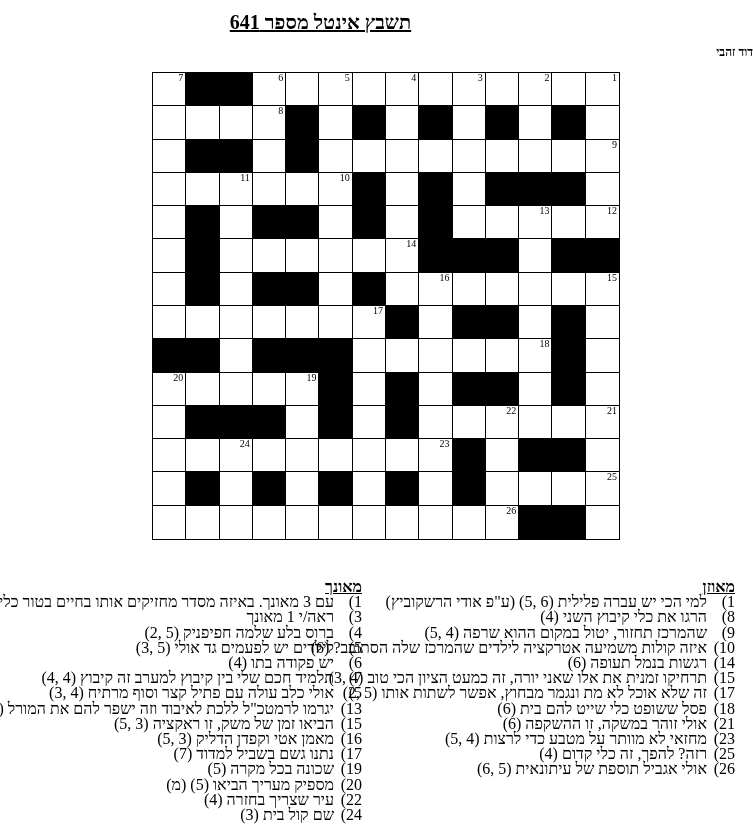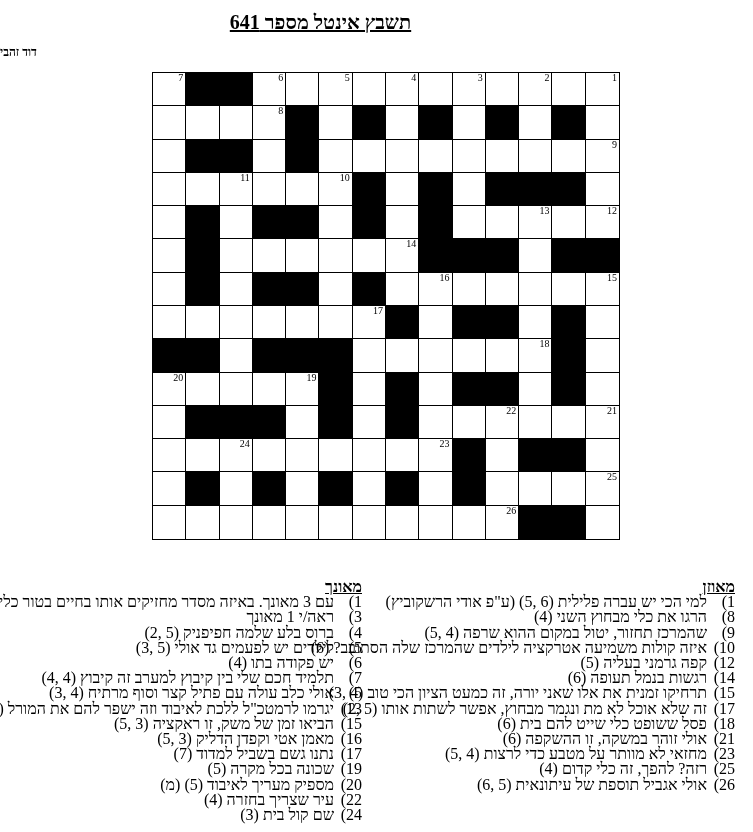--- a/index.html
+++ b/index.html
@@ -6,21 +6,21 @@
   body{
     width:753px;height:832px;background:#ffffff;color:#000;
     position:relative;overflow:hidden;
     font-family:"Liberation Serif","DejaVu Serif",serif;
   }
   .title{
     position:absolute;top:11px;left:0;width:641px;text-align:center;
     font-size:20px;font-weight:bold;text-decoration:underline;direction:rtl;
   }
   .author{
-    position:absolute;top:45px;left:0;width:753px;text-align:left;
+    position:absolute;top:45px;left:0;width:753px;text-align:right;
     font-size:12px;font-weight:bold;direction:rtl;
   }
   #grid{
     position:absolute;left:152px;top:72px;width:468px;height:468px;
     border:1px solid #000;box-sizing:border-box;background:#fff;
     display:grid;grid-template-columns:repeat(14,1fr);grid-template-rows:repeat(14,1fr);
   }
   .cell{
     position:relative;box-sizing:border-box;background:#fff;
     border-right:1px solid #000;border-bottom:1px solid #000;
@@ -297,24 +297,23 @@
       <span class="cellnum">26</span>
     </div>
     <div class="cell black lastrow"></div>
     <div class="cell black lastrow"></div>
     <div class="cell lastcol lastrow"></div>
   </div>
 
 <div class="clues" id="across">
   <div class="header">מאוזן</div>
 <div class="clue"><span class="cnum" dir="ltr">(1</span><span class="ctext">למי הכי יש עברה פלילית</span><span class="clen" dir="ltr">(5, 6)</span><span class="cextra">(ע"פ אודי הרשקוביץ)</span></div>
-    <div class="clue"><span class="cnum" dir="ltr">(8</span><span class="ctext">הרגו את כלי מבחוץ השני</span><span class="clen" dir="ltr">(4)</span></div>
+    <div class="clue"><span class="cnum" dir="ltr">(8</span><span class="ctext">הרגו את כלי קיבוץ השני</span><span class="clen" dir="ltr">(4)</span></div>
     <div class="clue"><span class="cnum" dir="ltr">(9</span><span class="ctext">שהמרכז תחזור, יטול במקום ההוא שרפה</span><span class="clen" dir="ltr">(5, 4)</span></div>
     <div class="clue"><span class="cnum" dir="ltr">(10</span><span class="ctext">איזה קולות משמיעה אטרקציה לילדים שהמרכז שלה הסתובב?</span><span class="clen" dir="ltr">(6)</span></div>
-    <div class="clue"><span class="cnum" dir="ltr">(12</span><span class="ctext">קפה גרמני בעליה</span><span class="clen" dir="ltr">(5)</span></div>
     <div class="clue"><span class="cnum" dir="ltr">(14</span><span class="ctext">רגשות בנמל תעופה</span><span class="clen" dir="ltr">(6)</span></div>
     <div class="clue"><span class="cnum" dir="ltr">(15</span><span class="ctext">תרחיקו זמנית את אלו שאני יורה, זה כמעט הציון הכי טוב</span><span class="clen" dir="ltr">(3, 4)</span></div>
     <div class="clue"><span class="cnum" dir="ltr">(17</span><span class="ctext">זה שלא אוכל לא מת ונגמר מבחוץ, אפשר לשתות אותו</span><span class="clen" dir="ltr">(2, 5)</span></div>
     <div class="clue"><span class="cnum" dir="ltr">(18</span><span class="ctext">פסל ששופט כלי שייט להם בית</span><span class="clen" dir="ltr">(6)</span></div>
     <div class="clue"><span class="cnum" dir="ltr">(21</span><span class="ctext">אולי זוהר במשקה, זו ההשקפה</span><span class="clen" dir="ltr">(6)</span></div>
     <div class="clue"><span class="cnum" dir="ltr">(23</span><span class="ctext">מחזאי לא מוותר על מטבע כדי לרצות</span><span class="clen" dir="ltr">(5, 4)</span></div>
     <div class="clue"><span class="cnum" dir="ltr">(25</span><span class="ctext">רזה? להפך, זה כלי קדום</span><span class="clen" dir="ltr">(4)</span></div>
     <div class="clue"><span class="cnum" dir="ltr">(26</span><span class="ctext">אולי אגביל תוספת של עיתונאית</span><span class="clen" dir="ltr">(6, 5)</span></div>
   </div>
 
@@ -325,16 +324,16 @@
     <div class="clue"><span class="cnum" dir="ltr">(4</span><span class="ctext">ברוס בלע שלמה חפיפניק</span><span class="clen" dir="ltr">(2, 5)</span></div>
     <div class="clue"><span class="cnum" dir="ltr">(5</span><span class="ctext">לילדים יש לפעמים גד אולי</span><span class="clen" dir="ltr">(3, 5)</span></div>
     <div class="clue"><span class="cnum" dir="ltr">(6</span><span class="ctext">יש פקודה בתו</span><span class="clen" dir="ltr">(4)</span></div>
     <div class="clue"><span class="cnum" dir="ltr">(7</span><span class="ctext">תלמיד חכם שלי בין קיבוץ למערב זה קיבוץ</span><span class="clen" dir="ltr">(4, 4)</span></div>
     <div class="clue"><span class="cnum" dir="ltr">(5</span><span class="ctext">אולי כלב עולה עם פתיל קצר וסוף מרתיח</span><span class="clen" dir="ltr">(3, 4)</span></div>
     <div class="clue"><span class="cnum" dir="ltr">(13</span><span class="ctext">יגרמו לרמטכ"ל ללכת לאיבוד וזה ישפר להם את המורל</span><span class="clen" dir="ltr">(7)</span></div>
     <div class="clue"><span class="cnum" dir="ltr">(15</span><span class="ctext">הביאו זמן של משק, זו ראקציה</span><span class="clen" dir="ltr">(5, 3)</span></div>
     <div class="clue"><span class="cnum" dir="ltr">(16</span><span class="ctext">מאמן אטי וקפדן הדליק</span><span class="clen" dir="ltr">(5, 3)</span></div>
     <div class="clue"><span class="cnum" dir="ltr">(17</span><span class="ctext">נתנו גשם בשביל למדוד</span><span class="clen" dir="ltr">(7)</span></div>
     <div class="clue"><span class="cnum" dir="ltr">(19</span><span class="ctext">שכונה בכל מקרה</span><span class="clen" dir="ltr">(5)</span></div>
-    <div class="clue"><span class="cnum" dir="ltr">(20</span><span class="ctext">מספיק מעריך לאיבוד</span><span class="clen" dir="ltr">(5)</span><span class="cextra">(מ)</span></div>
+    <div class="clue"><span class="cnum" dir="ltr">(20</span><span class="ctext">מספיק מעריך הביאו</span><span class="clen" dir="ltr">(5)</span><span class="cextra">(מ)</span></div>
     <div class="clue"><span class="cnum" dir="ltr">(22</span><span class="ctext">עיר שצריך בחזרה</span><span class="clen" dir="ltr">(4)</span></div>
     <div class="clue"><span class="cnum" dir="ltr">(24</span><span class="ctext">שם קול בית</span><span class="clen" dir="ltr">(3)</span></div>
   </div>
 
 </body></html>

